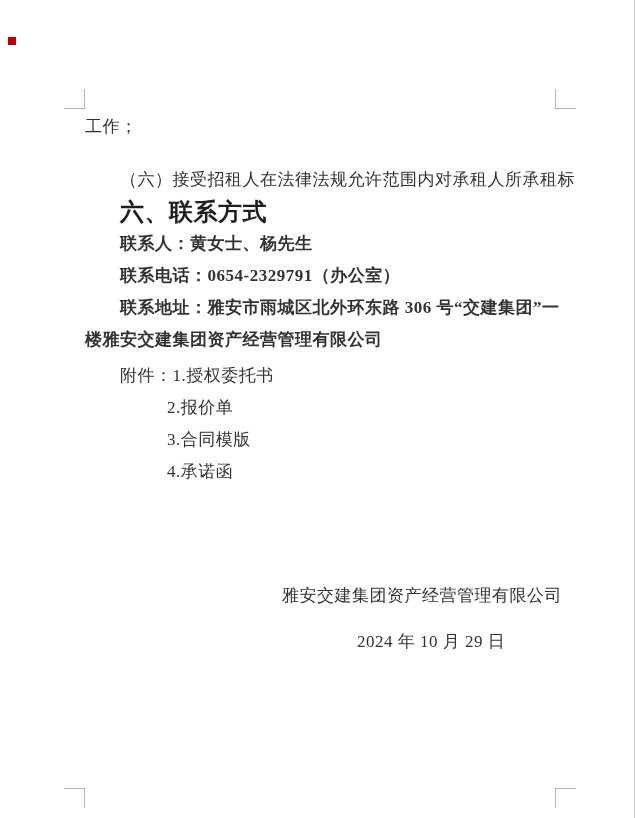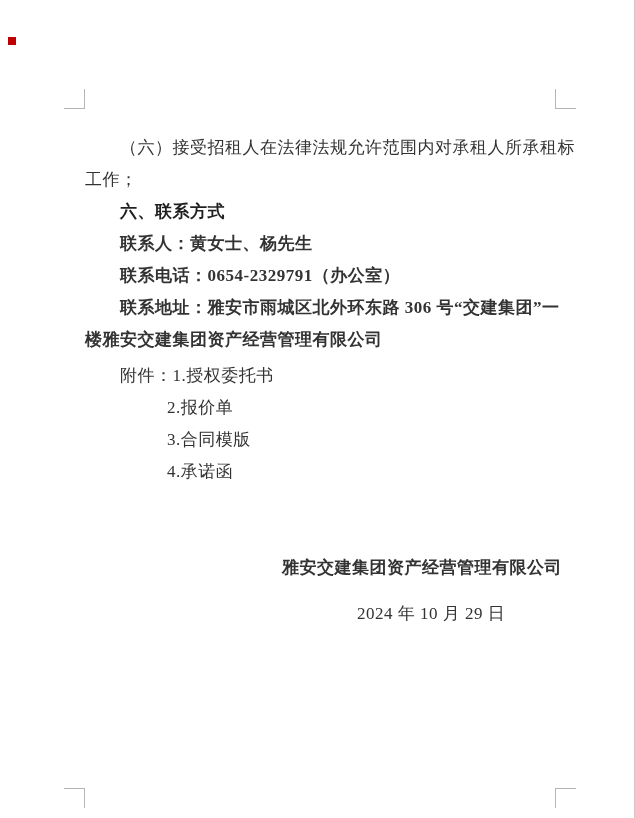--- a/index.html
+++ b/index.html
@@ -40,45 +40,45 @@
   }
   .line { white-space: nowrap; }
   .indent { padding-left: 35px; }
   .item-indent { padding-left: 82px; }
   .blank-above { margin-top: 21px; }
   .attach-above { margin-top: 4px; }
 
   .heading {
     font-family: "Liberation Sans", "DejaVu Sans", sans-serif;
     font-weight: bold;
-    font-size: 17px;
+    font-size: 24px;
     color: #1f1f1f;
   }
   .bold-serif { font-weight: bold; }
 
-  .sig-company { margin-top: 64px; padding-left: 197px; font-weight: bold; }
+  .sig-company { margin-top: 92px; padding-left: 197px; font-weight: normal; }
   .sig-date    { margin-top: 14px;  padding-left: 272px; }
 </style>
 </head>
 <body>
 
 <div class="page">
 
   <div class="red-marker"></div>
 
   <div class="crop tl"></div>
   <div class="crop tr"></div>
   <div class="crop bl"></div>
   <div class="crop br"></div>
 
   <div class="content">
 
+    <div class="line">工作；</div>
+
     <div class="line indent blank-above">（六）接受招租人在法律法规允许范围内对承租人所承租标</div>
-
-    <div class="line">工作；</div>
 
     <div class="line indent heading">六、联系方式</div>
 
     <div class="line indent bold-serif">联系人：黄女士、杨先生</div>
     <div class="line indent bold-serif">联系电话：0654-2329791（办公室）</div>
     <div class="line indent bold-serif">联系地址：雅安市雨城区北外环东路 306 号“交建集团”一</div>
     <div class="line bold-serif">楼雅安交建集团资产经营管理有限公司</div>
 
     <div class="line indent attach-above">
       <span>附件：</span><span>1.授权委托书</span>

